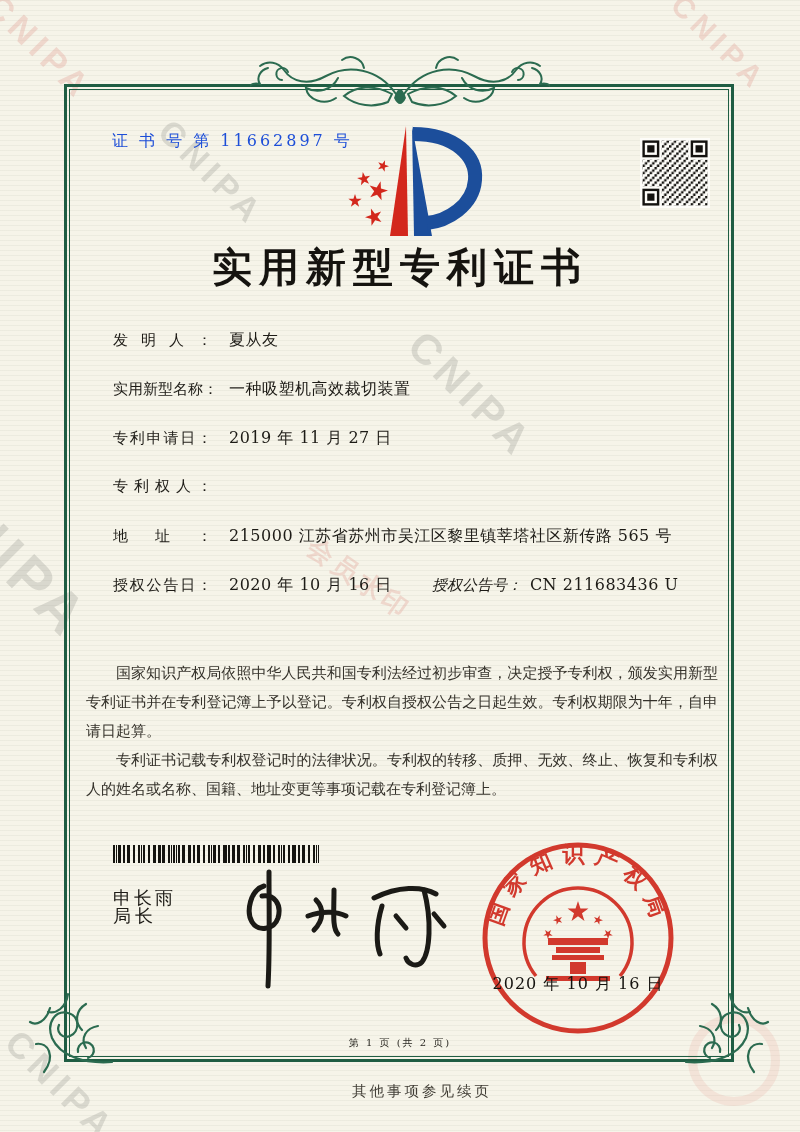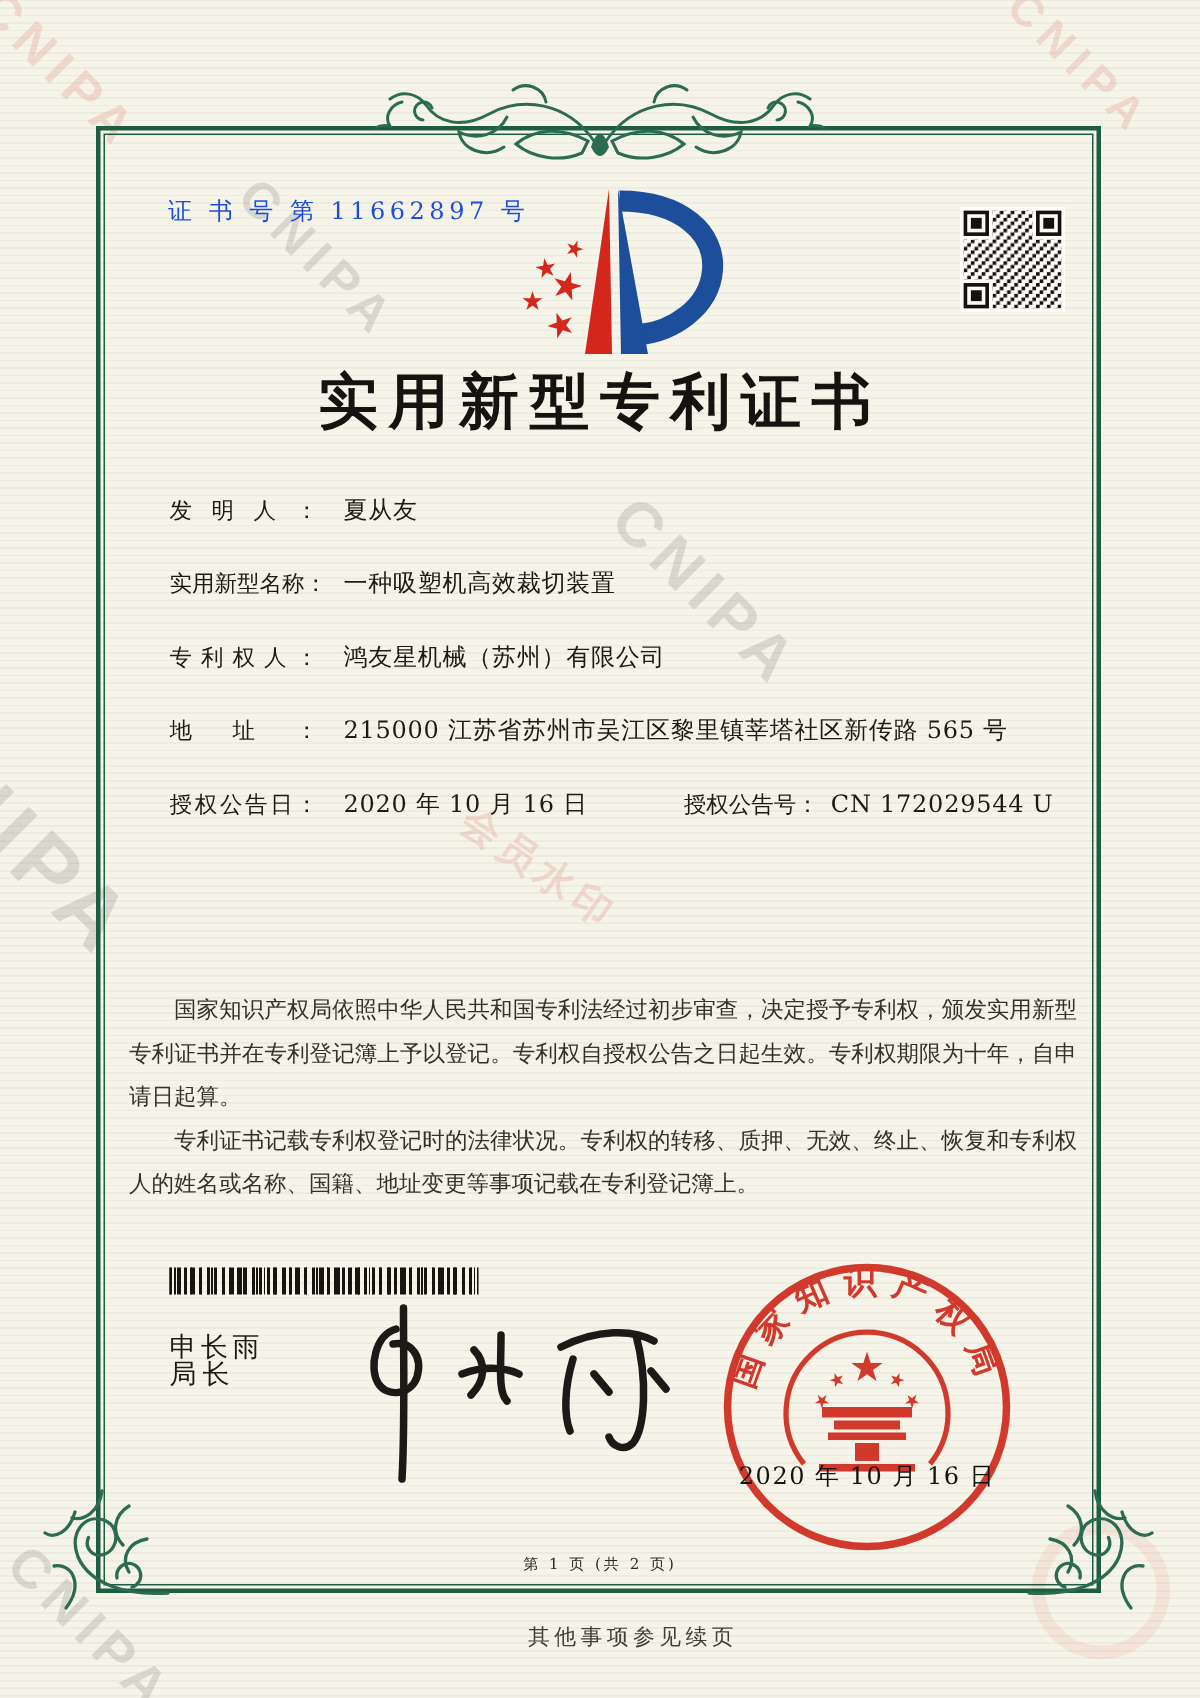--- a/index.html
+++ b/index.html
@@ -27,21 +27,21 @@
   
   .certno { position:absolute; left:112px; top:131px; font-size:16px; letter-spacing:3px; z-index:4; color:#1d4ed8; }
   .logo { position:absolute; left:333px; top:124px; z-index:4; }
   .qr { position:absolute; left:640px; top:138px; z-index:4; }
   .title { position:absolute; left:0; right:0; top:240px; text-align:center;
         font-size:40px; font-weight:bold; letter-spacing:7px; z-index:4; color:#15130f; }
   .fields { position:absolute; left:113px; top:330px; width:606px; z-index:4; font-size:16px; }
   .frow { display:flex; align-items:baseline; height:22px; margin-bottom:27px; white-space:nowrap; }
   .lbl { flex:none; width:99px; font-size:15px; text-align:justify; text-align-last:justify; }
   .val { margin-left:17px; letter-spacing:0.5px; }
-  .frow2-gap { margin-left:64px; }
+  .frow2-gap { margin-left:40px;font-style:italic; }
   .lbl-inline { font-size:15px; }
   .paras { position:absolute; left:86px; top:659px; width:632px; z-index:4;
         font-size:15px; line-height:29px; color:#34312a; text-align:justify; }
   .paras p { text-indent:2em; }
   .barcode { position:absolute; left:113px; top:845px; width:206px; height:18px; z-index:4;
         background:
          repeating-linear-gradient(90deg,#15140f 0 2px,transparent 2px 5px),
          repeating-linear-gradient(90deg,#15140f 0 1px,transparent 1px 7px),
          repeating-linear-gradient(90deg,transparent 0 3px,#15140f 3px 4px,transparent 4px 11px); }
   .director-title { position:absolute; left:113px; top:904px; font-size:18px; letter-spacing:4px; z-index:4; }
@@ -164,32 +164,35 @@
 <div class="fields">
   <div class="frow">
     <span class="lbl">发明人：</span>
     <span class="val">夏从友</span>
   </div>
   <div class="frow">
     <span class="lbl">实用新型名称：</span>
     <span class="val">一种吸塑机高效裁切装置</span>
   </div>
   <div class="frow">
+    <span class="lbl">专利申请日：</span>
+    <span class="val">2019 年 11 月 27 日</span>
+  </div>
+  <div class="frow">
     <span class="lbl">专利权人：</span>
-    <span class="val">鸿友星机械（苏州）有限公司</span>
   </div>
   <div class="frow">
     <span class="lbl">地址：</span>
     <span class="val">215000 江苏省苏州市吴江区黎里镇莘塔社区新传路 565 号</span>
   </div>
   <div class="frow">
     <span class="lbl">授权公告日：</span>
     <span class="val">2020 年 10 月 16 日</span>
     <span class="lbl-inline frow2-gap">授权公告号：</span>
-    <span class="val" style="margin-left:8px;">CN 172029544 U</span>
+    <span class="val" style="margin-left:8px;">CN 211683436 U</span>
   </div>
 </div>
 
 <div class="paras">
   <p>国家知识产权局依照中华人民共和国专利法经过初步审查，决定授予专利权，颁发实用新型专利证书并在专利登记簿上予以登记。专利权自授权公告之日起生效。专利权期限为十年，自申请日起算。</p>
   <p>专利证书记载专利权登记时的法律状况。专利权的转移、质押、无效、终止、恢复和专利权人的姓名或名称、国籍、地址变更等事项记载在专利登记簿上。</p>
 </div>
 
 <div class="barcode"></div>
 

